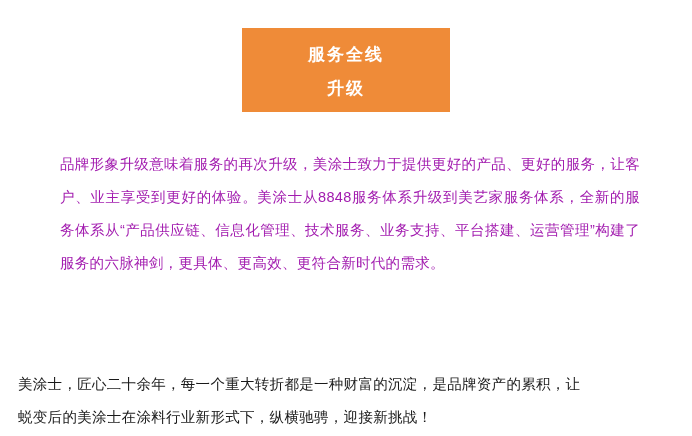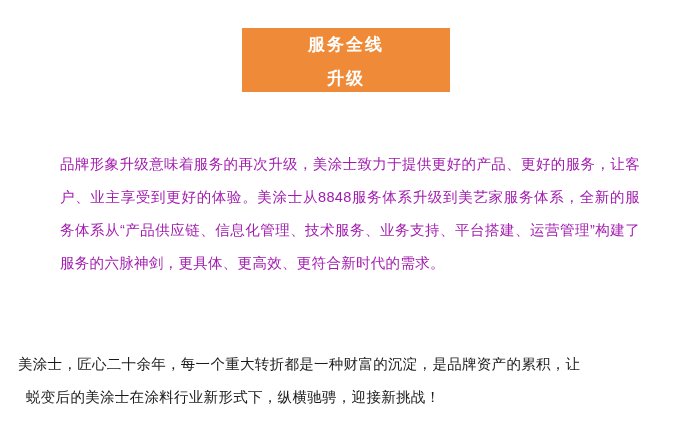--- a/index.html
+++ b/index.html
@@ -24,21 +24,21 @@
   .banner-wrap {
     position: absolute;
     left: 0;
     top: 28px;
     width: 692px;
     display: flex;
     justify-content: center;
   }
   .banner {
     width: 208px;
-    height: 64px;
+    height: 84px;
     background: #ef8b38;
     display: flex;
     flex-direction: column;
     align-items: center;
     justify-content: center;
     box-sizing: border-box;
     padding-top: 2px;
   }
   .banner-line {
     color: #ffffff;
@@ -59,29 +59,29 @@
     font-size: 14.5px;
     line-height: 33px;
     color: #a21caf;
     letter-spacing: 0.3px;
     text-align: justify;
   }
   
   .para-full {
     position: absolute;
     left: 18px;
-    top: 348px;
+    top: 368px;
     width: 660px;
     font-size: 14.5px;
     line-height: 33px;
     color: #1a1a1a;
     letter-spacing: 0.3px;
     text-align: justify;
   }
-  .para-full .line2 { display: block; margin-left: 8px; }
+  .para-full .line2 { display: block; }
 </style>
 </head>
 <body>
 
 <div class="page">
 
   <div class="banner-wrap">
     <div class="banner">
       <div class="banner-line first">服务全线</div>
       <div class="banner-line">升级</div>

